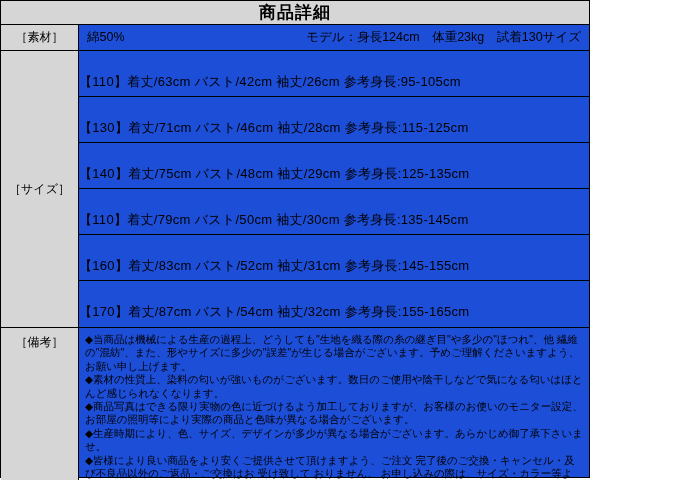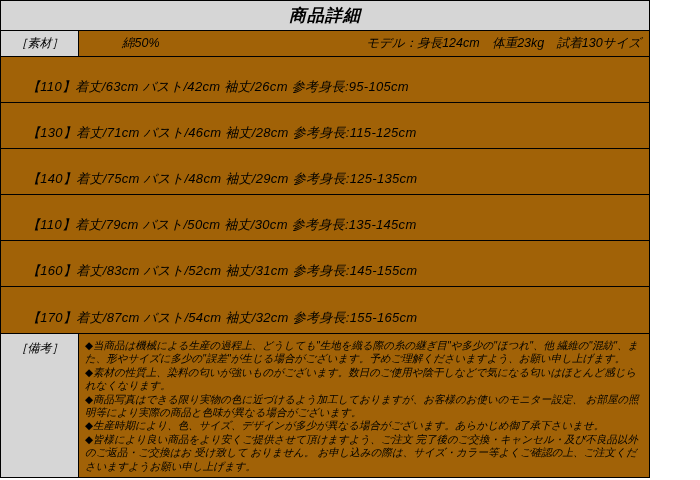--- a/index.html
+++ b/index.html
@@ -8,28 +8,27 @@
   }
   body {
     width: 700px;
     height: 480px;
     background: #ffffff;
     font-family: "Liberation Sans", "DejaVu Sans", sans-serif;
     color: #000000;
     overflow: hidden;
   }
   .sheet {
-    width: 650px;
+    width: 590px;
     height: 478px;
     border: 1px solid #000000;
     box-sizing: border-box;
     display: flex;
     flex-direction: column;
-    background: #a16207;
-    font-style: italic;
+    background: #1d4ed8;
   }
   .title-bar {
     height: 30px;
     background: #d6d6d6;
     border-bottom: 1px solid #000000;
     display: flex;
     align-items: center;
     justify-content: center;
     box-sizing: border-box;
   }
@@ -63,21 +62,20 @@
     padding-top: 6px;
   }
   .value-cell {
     flex: 1;
     box-sizing: border-box;
     padding: 0;
   }
   
   .material-row {
     height: 26px;
-    gap: 35px;
   }
   .material-inner {
     height: 100%;
     display: flex;
     align-items: center;
     padding: 4px 8px;
     box-sizing: border-box;
     font-size: 12.5px;
   }
   .material-left {
@@ -89,21 +87,20 @@
   }
   
   .size-list {
     display: flex;
     flex-direction: column;
   }
   .size-line {
     height: 30px;
     display: flex;
     align-items: center;
-    padding-left: 26px;
     box-sizing: border-box;
     border-bottom: 1px solid #000000;
     font-size: 13px;
     letter-spacing: 0.3px;
     margin-top: 16px;
   }
   .size-line:last-child {
     border-bottom: none;
   }
   
@@ -134,20 +131,21 @@
     <div class="label-cell">［素材］</div>
     <div class="value-cell">
       <div class="material-inner">
         <span class="material-left">綿50%</span>
         <span class="material-right">モデル：身長124cm　体重23kg　試着130サイズ</span>
       </div>
     </div>
   </div>
 
   <div class="row size-row">
+    <div class="label-cell">［サイズ］</div>
     <div class="value-cell">
       <div class="size-list">
         <div class="size-line">【110】着丈/63cm バスト/42cm 袖丈/26cm 参考身長:95-105cm</div>
         <div class="size-line">【130】着丈/71cm バスト/46cm 袖丈/28cm 参考身長:115-125cm</div>
         <div class="size-line">【140】着丈/75cm バスト/48cm 袖丈/29cm 参考身長:125-135cm</div>
         <div class="size-line">【110】着丈/79cm バスト/50cm 袖丈/30cm 参考身長:135-145cm</div>
         <div class="size-line">【160】着丈/83cm バスト/52cm 袖丈/31cm 参考身長:145-155cm</div>
         <div class="size-line">【170】着丈/87cm バスト/54cm 袖丈/32cm 参考身長:155-165cm</div>
       </div>
     </div>

